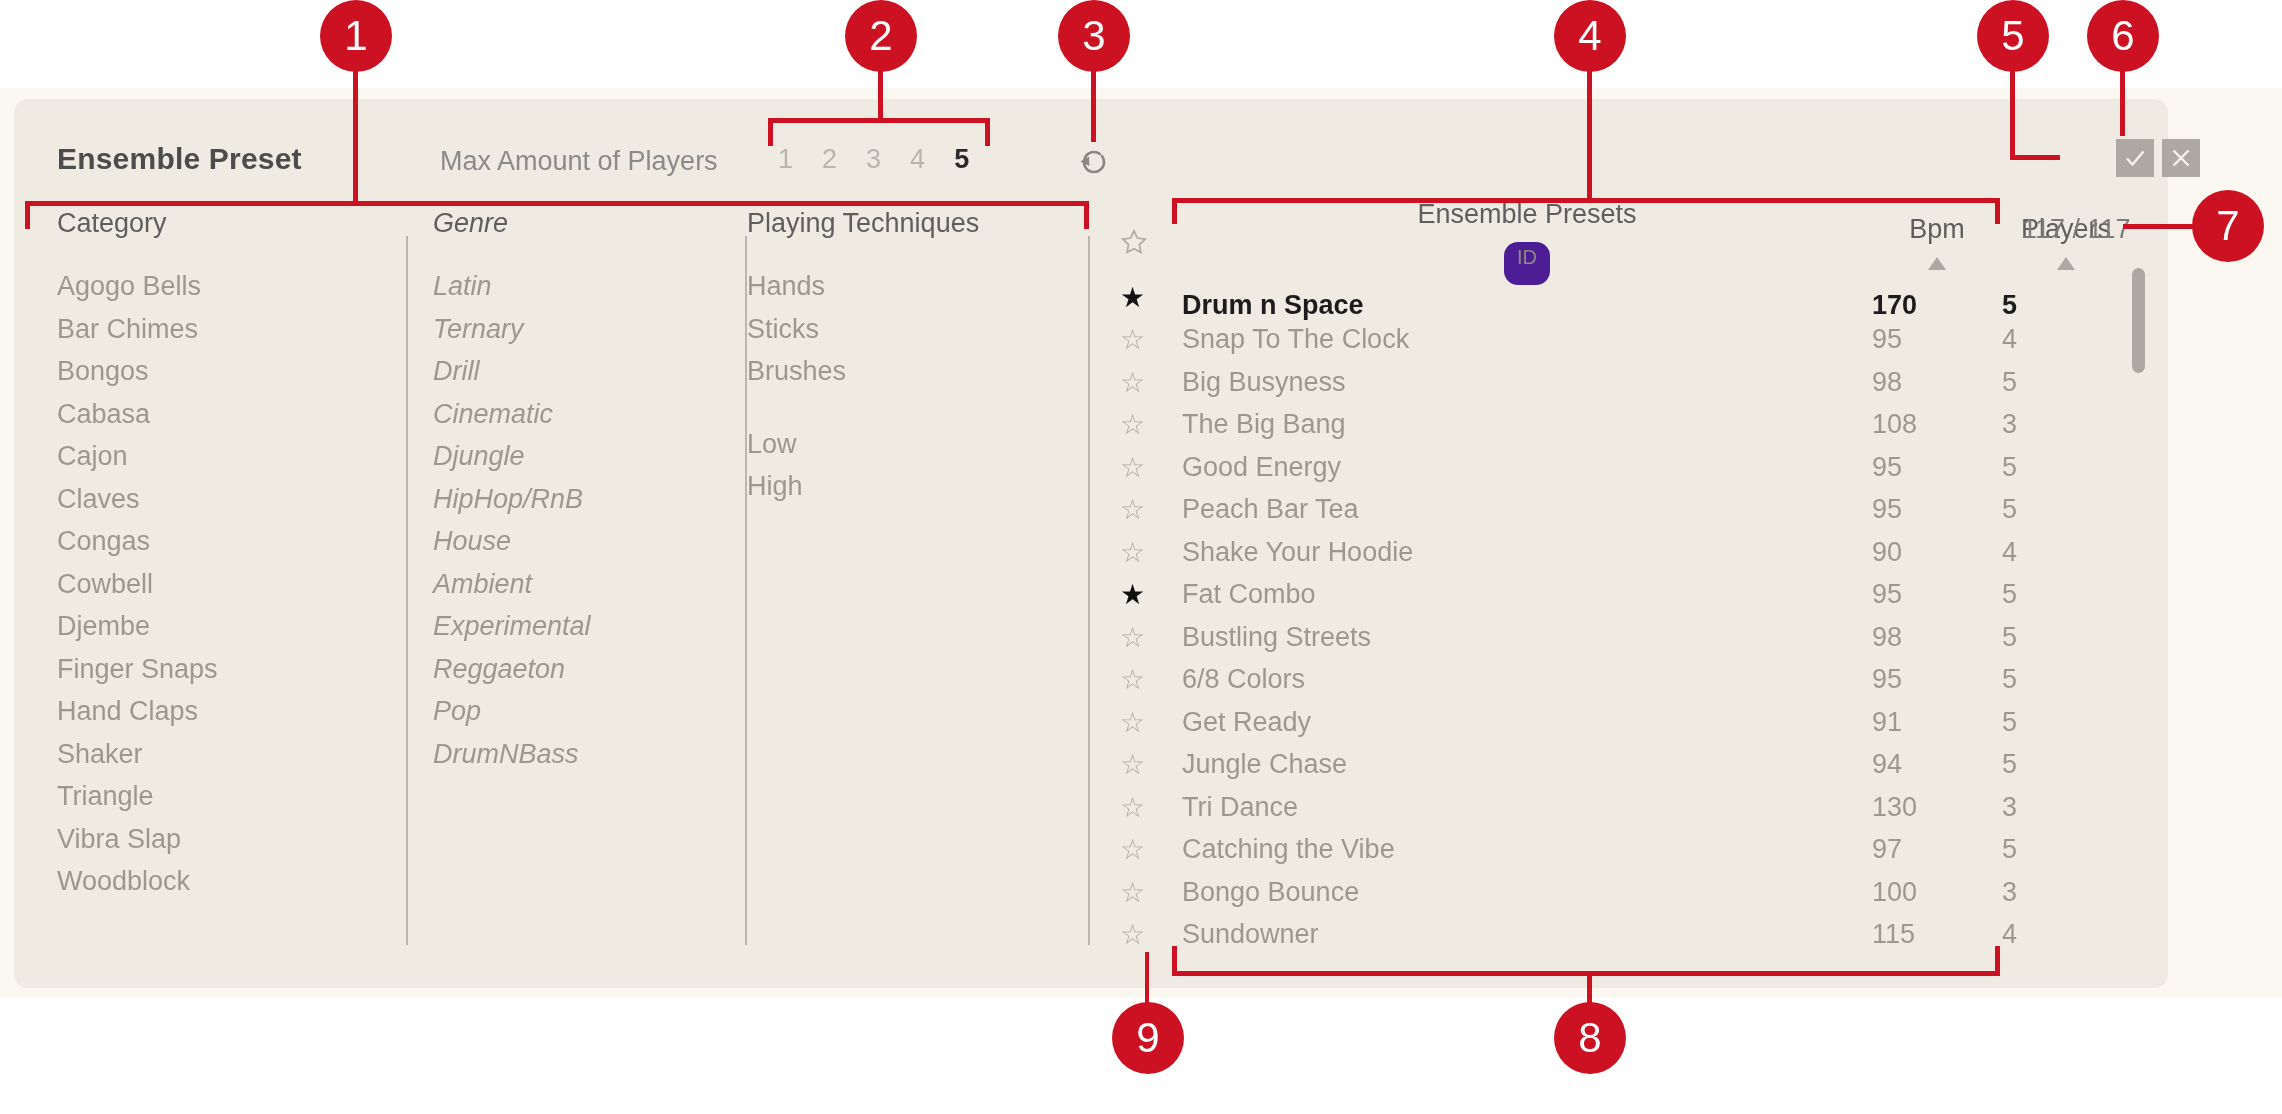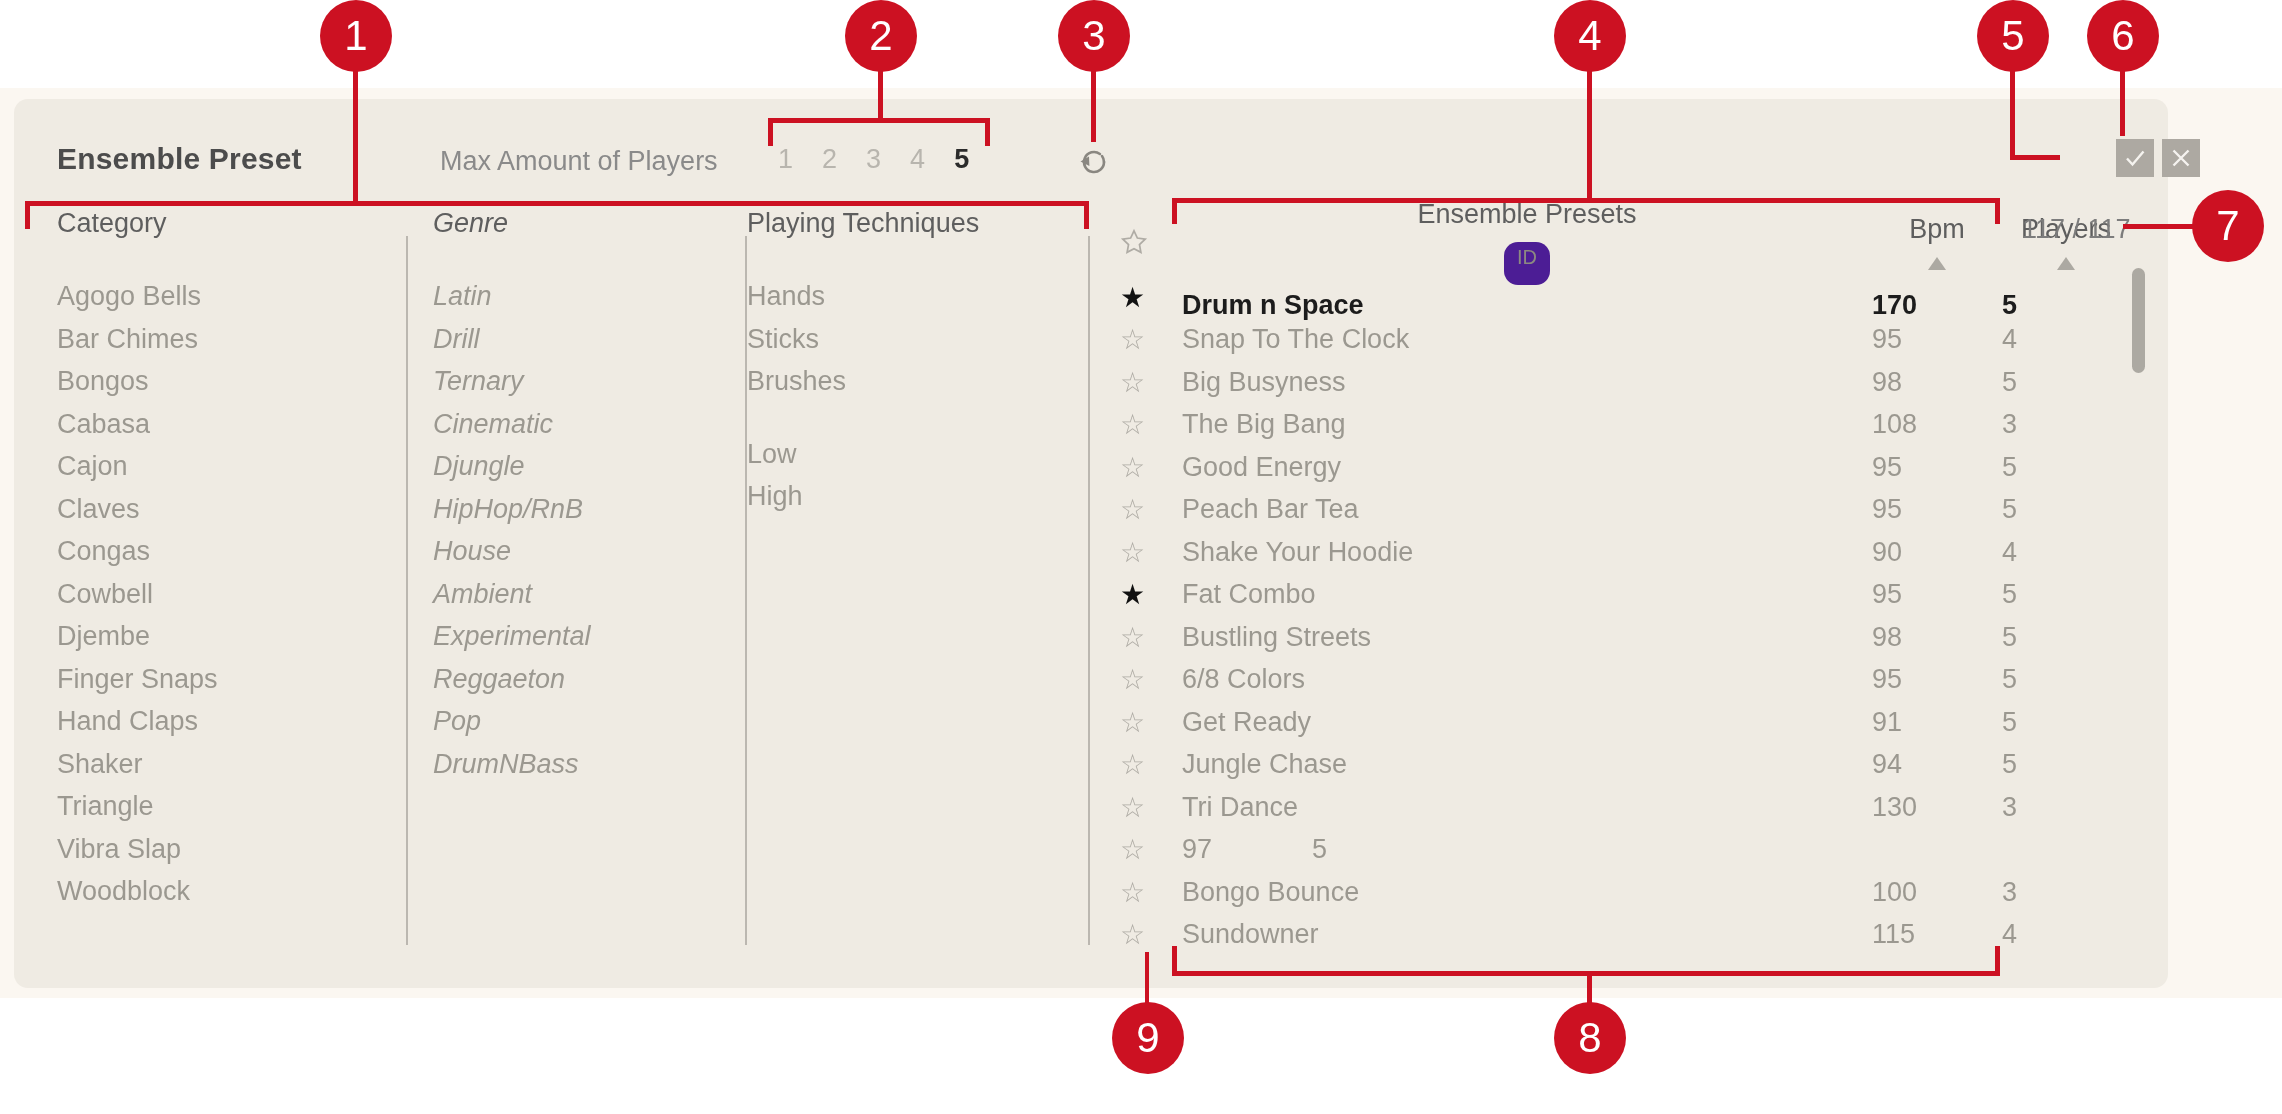--- a/index.html
+++ b/index.html
@@ -51,21 +51,21 @@
     width: 38px; height: 38px; background: #ADA9A2;
     display: flex; align-items: center; justify-content: center;
   }
 
   
   .filters { position: absolute; left: 57px; top: 208px; width: 1030px; height: 740px; }
   .fcol { position: absolute; top: 0; width: 300px; }
   .fcol.c0 { left: 0; }
   .fcol.c1 { left: 376px; font-style: italic; }
   .fcol.c2 { left: 690px; }
-  .fhead { font-size: 27px; color: #5E5E5E; margin-bottom: 36px; }
+  .fhead { font-size: 27px; color: #5E5E5E; margin-bottom: 26px; }
   .fitem { font-size: 27px; color: #9B9890; line-height: 42.5px; cursor: pointer; }
   .fitem.spacer-before { margin-top: 30px; }
 
   .vdiv { position: absolute; top: 236px; width: 2px; height: 709px; background: #BBB7B0; }
   .vdiv.v1 { left: 406px; }
   .vdiv.v2 { left: 745px; }
   .vdiv.v3 { left: 1088px; }
 
   
   .list { position: absolute; left: 1120px; top: 208px; width: 1010px; }
@@ -157,22 +157,22 @@
       <div class="fitem">Hand Claps</div>
       <div class="fitem">Shaker</div>
       <div class="fitem">Triangle</div>
       <div class="fitem">Vibra Slap</div>
       <div class="fitem">Woodblock</div>
     </div>
 
     <div class="fcol c1">
       <div class="fhead">Genre</div>
       <div class="fitem">Latin</div>
+      <div class="fitem">Ternary</div>
       <div class="fitem">Drill</div>
-      <div class="fitem">Ternary</div>
       <div class="fitem">Cinematic</div>
       <div class="fitem">Djungle</div>
       <div class="fitem">HipHop/RnB</div>
       <div class="fitem">House</div>
       <div class="fitem">Ambient</div>
       <div class="fitem">Experimental</div>
       <div class="fitem">Reggaeton</div>
       <div class="fitem">Pop</div>
       <div class="fitem">DrumNBass</div>
     </div>
@@ -286,20 +286,21 @@
       <div class="c-plr">5</div>
     </div>
     <div class="lrow">
       <div class="c-star">☆</div>
       <div class="c-name">Tri Dance</div>
       <div class="c-bpm">130</div>
       <div class="c-plr">3</div>
     </div>
     <div class="lrow">
       <div class="c-star">☆</div>
+      <div class="c-name">Catching the Vibe</div>
       <div class="c-bpm">97</div>
       <div class="c-plr">5</div>
     </div>
     <div class="lrow">
       <div class="c-star">☆</div>
       <div class="c-name">Bongo Bounce</div>
       <div class="c-bpm">100</div>
       <div class="c-plr">3</div>
     </div>
     <div class="lrow">

